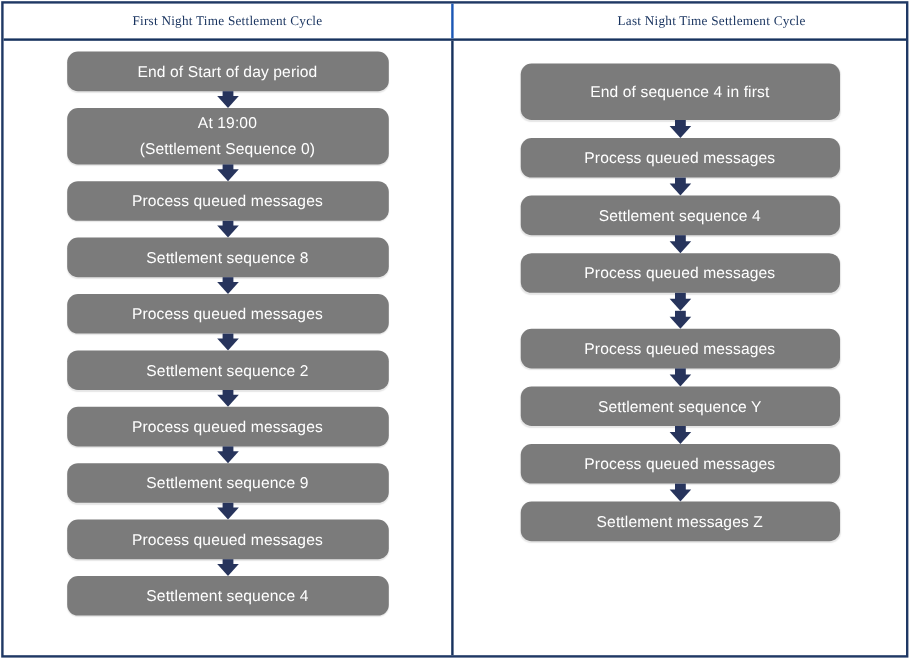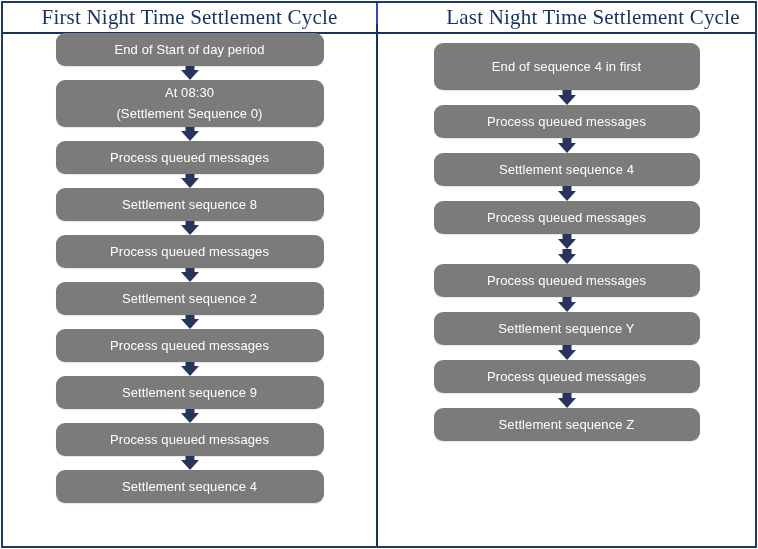--- a/index.html
+++ b/index.html
@@ -51,31 +51,31 @@
     align-items: center;
     justify-content: center;
     box-sizing: border-box;
     height: 100%;
   }
   .header-cell.left  { width: 375px; border-right: 2px solid #1b57b5; }
   .header-cell.right { width: 430px; }
   .header-text {
     color: #17325e;
     font-family: "Liberation Serif", "DejaVu Serif", serif;
-    font-size: 21px;
+    font-size: 11px;
     font-weight: 400;
     letter-spacing: 0.2px;
     white-space: nowrap;
   }
 
   
   .body-row {
     position: absolute;
     left: 0;
-    top: 21px;
+    top: 31px;
     width: 100%;
     bottom: 0;
     display: flex;
     justify-content: flex-end;
   }
   .col {
     position: relative;
     box-sizing: border-box;
     height: 100%;
   }
@@ -172,21 +172,21 @@
       <div class="col left">
         <div class="flow left-flow" id="flow-left">
             <div class="node one-line">
               <span class="line">End of Start of day period</span>
             </div>
             <div class="connector g14">
               <div class="shaft"></div>
               <div class="head"></div>
             </div>
             <div class="node two-line">
-              <span class="line">At 08:30</span>
+              <span class="line">At 19:00</span>
               <span class="line">(Settlement Sequence 0)</span>
             </div>
             <div class="connector g14">
               <div class="shaft"></div>
               <div class="head"></div>
             </div>
             <div class="node one-line">
               <span class="line">Process queued messages</span>
             </div>
             <div class="connector g14">
@@ -289,20 +289,20 @@
               <div class="head"></div>
             </div>
             <div class="node one-line">
               <span class="line">Process queued messages</span>
             </div>
             <div class="connector g15">
               <div class="shaft"></div>
               <div class="head"></div>
             </div>
             <div class="node one-line">
-              <span class="line">Settlement sequence Z</span>
+              <span class="line">Settlement messages Z</span>
             </div>
           </div>
       </div>
     </div>
 
   </div>
 </div>
 
 </body></html>

